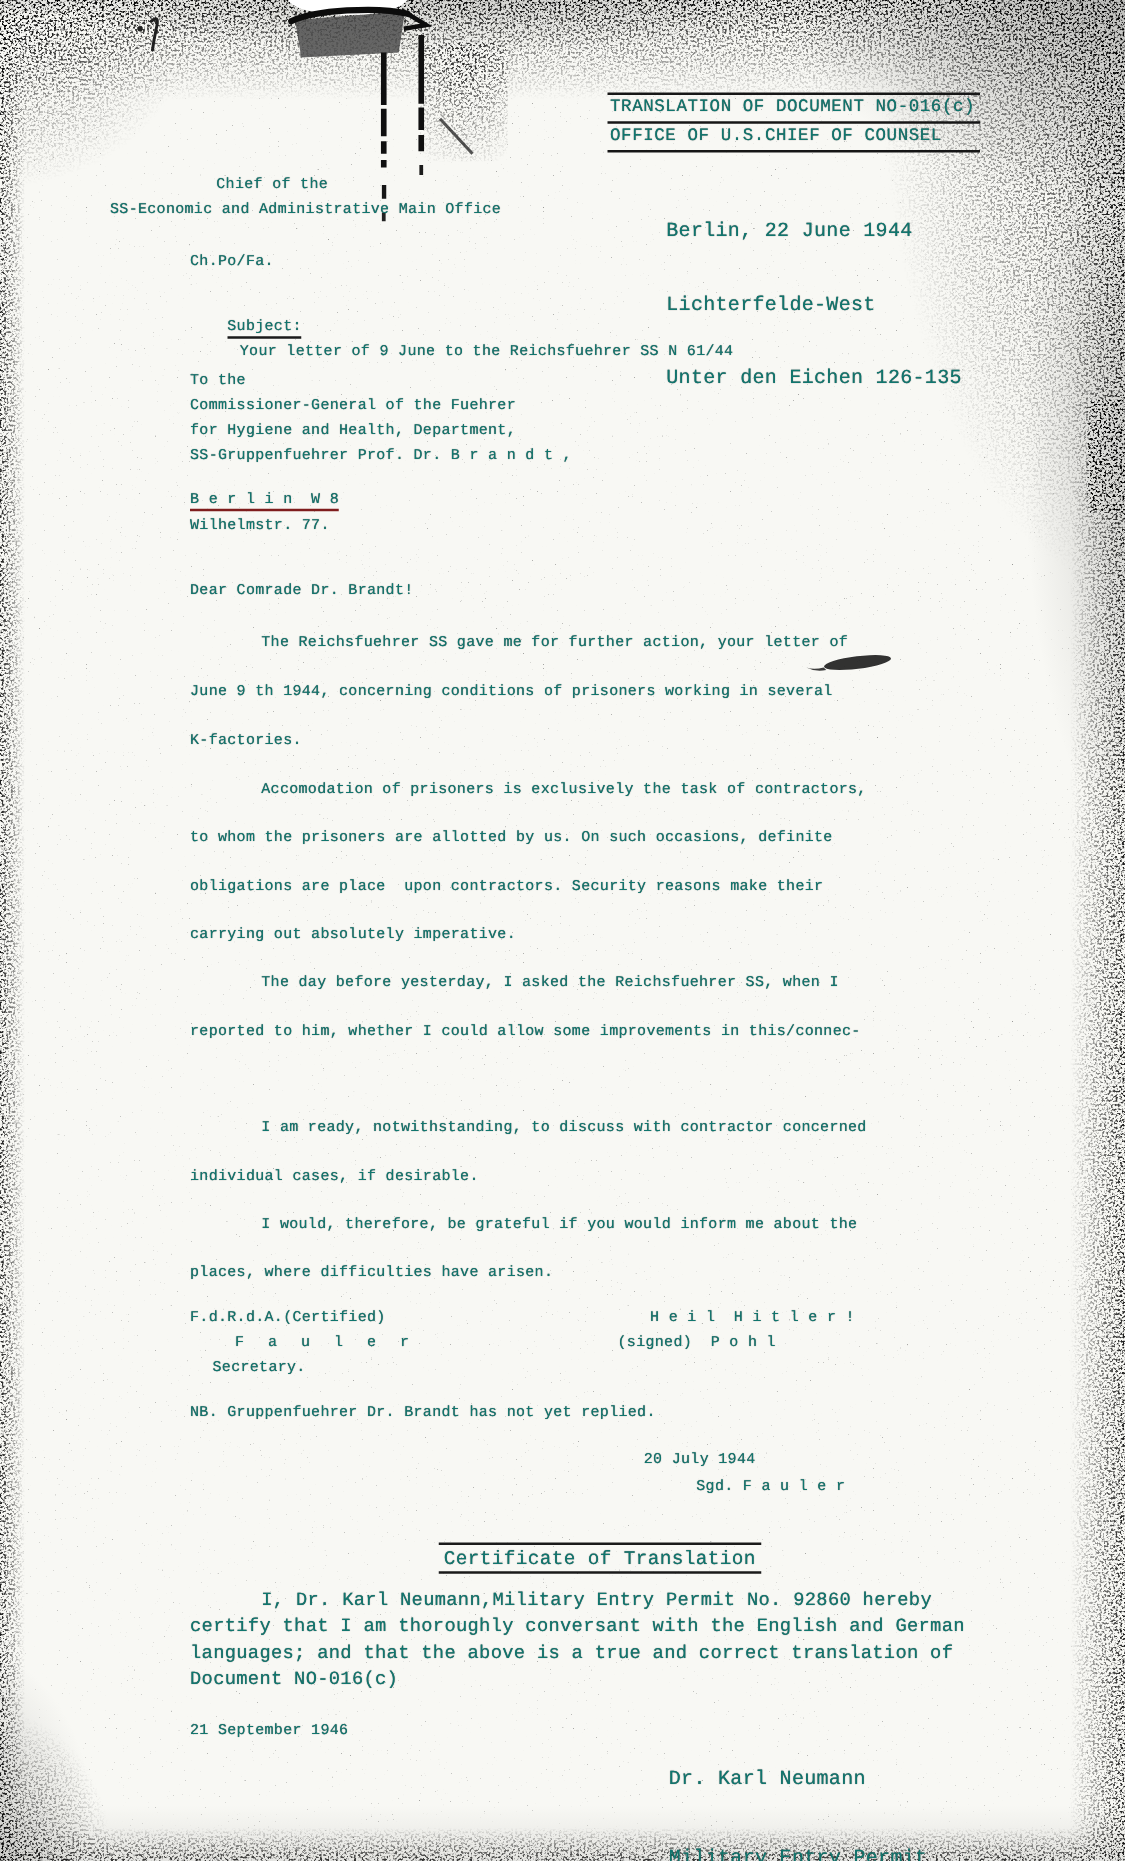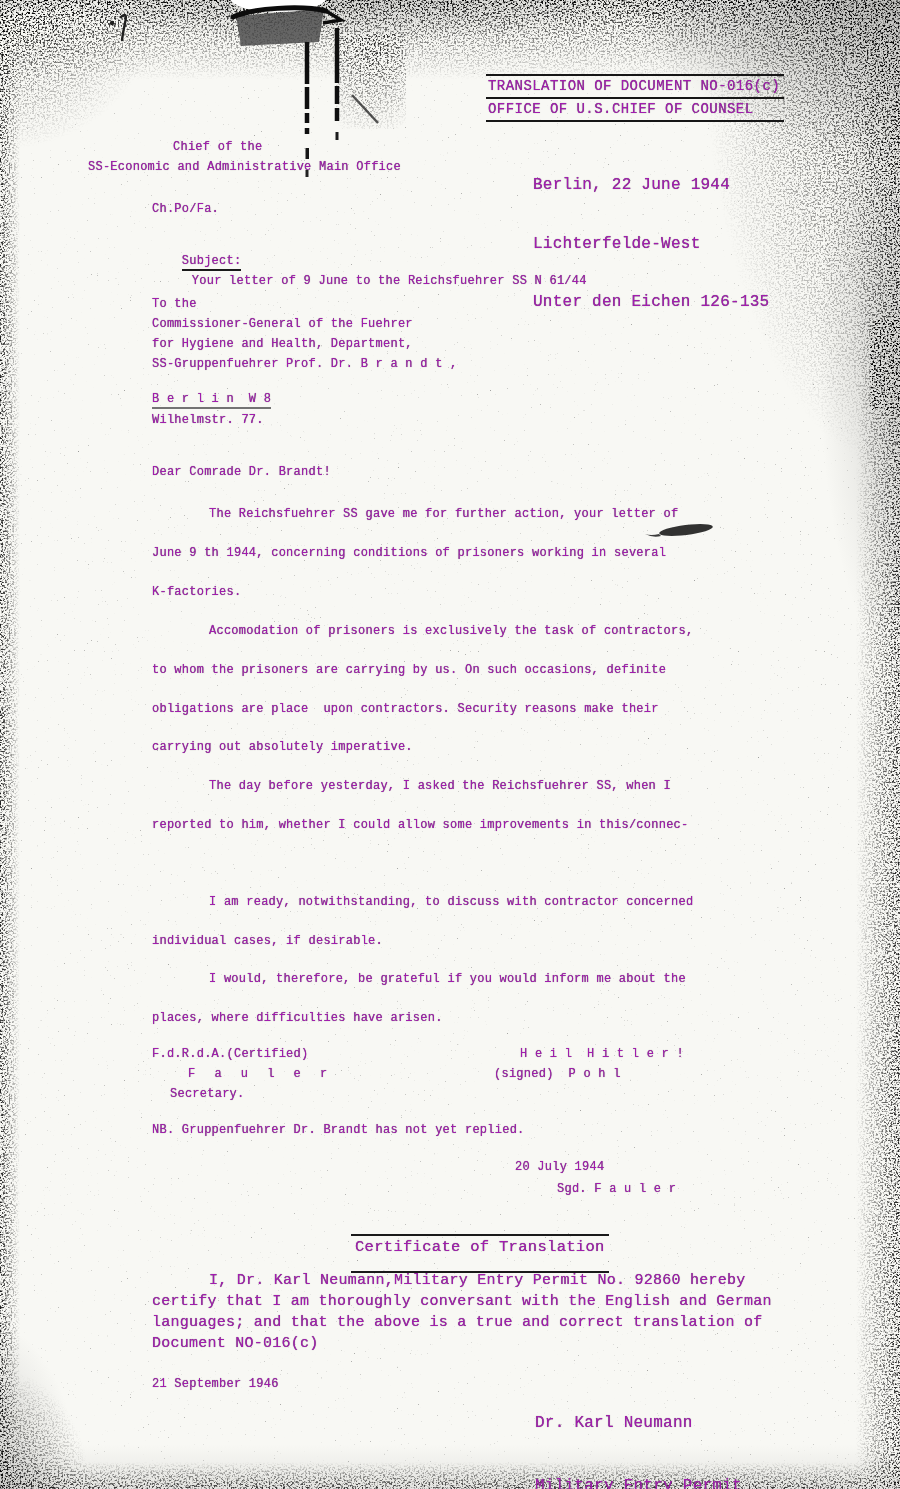--- a/index.html
+++ b/index.html
@@ -3,21 +3,21 @@
 <meta charset="utf-8">
 <style>
   html,body{margin:0;padding:0;background:#2b2b2b;}
   .page{
     position:relative;
     width:900px;height:1489px;
     margin:0 auto;
     background:#f8f8f4;
     overflow:hidden;
     font-family:"Liberation Mono","DejaVu Sans Mono",monospace;
-    color:#a21caf;
+    color:#0f766e;
   }
   
   .tone{
     position:absolute;inset:0;pointer-events:none;z-index:1;
     background:
       radial-gradient(ellipse 420px 300px at 102% -4%, rgba(70,70,70,.45), rgba(120,120,120,.18) 55%, transparent 75%),
       radial-gradient(ellipse 300px 160px at -4% -6%, rgba(50,50,50,.55), transparent 70%),
       radial-gradient(ellipse 500px 90px at 40% -2%, rgba(80,80,80,.38), transparent 80%),
       radial-gradient(ellipse 120px 420px at 101% 24%, rgba(90,90,90,.25), transparent 75%),
       radial-gradient(ellipse 160px 200px at -5% 98%, rgba(90,90,90,.30), transparent 75%),
@@ -28,35 +28,35 @@
   
   .ln{
     position:absolute;left:152px;
     white-space:pre;
     font-size:12px;line-height:20px;
     letter-spacing:.25px;
     text-shadow:0 0 .7px rgba(25,25,25,.75);
     z-index:4;
   }
   .ind{padding-left:57px;}
-  .u{border-bottom:2px solid #737373;padding-bottom:1px;}
+  .u{border-bottom:2px solid #7f1d1d;padding-bottom:1px;}
   .stamp{
     position:absolute;left:486px;top:74px;width:298px;
     font-size:14px;line-height:19px;letter-spacing:.45px;
     border-top:2px solid #161616;
     text-shadow:0 0 .7px rgba(25,25,25,.8);
     z-index:4;
   }
   .stamp-line{border-bottom:2px solid #161616;padding:1px 0 1px 2px;white-space:pre;}
   .block{position:absolute;white-space:pre;z-index:4;text-shadow:0 0 .7px rgba(25,25,25,.75);}
   .cert-title{
     position:absolute;left:351px;top:1234px;z-index:4;
     font-size:15.5px;letter-spacing:.3px;
     border-top:2px solid #1a1a1a;border-bottom:2px solid #1a1a1a;
-    padding:2px 4px 15px 4px;white-space:pre;
+    padding:2px 4px 1px 4px;white-space:pre;
     text-shadow:0 0 .7px rgba(25,25,25,.75);
   }
   .cert-ln{font-size:15px;line-height:21px;letter-spacing:.25px;text-align:right;}
   .subject-label{border-bottom:2px solid #1a1a1a;padding-bottom:1px;}
   .subject-text{margin-left:10px;}
 </style>
 </head>
 <body>
 
 <div class="page">
@@ -180,21 +180,21 @@
   <div class="ln" style="top:389px"><span class="u">B e r l i n  W 8</span></div>
   <div class="ln" style="top:410px">Wilhelmstr. 77.</div>
 
   <div class="ln" style="top:462px">Dear Comrade Dr. Brandt!</div>
 
   <div class="ln ind" style="top:504px">The Reichsfuehrer SS gave me for further action, your letter of</div>
   <div class="ln" style="top:543px">June 9 th 1944, concerning conditions of prisoners working in several</div>
   <div class="ln" style="top:582px">K-factories.</div>
 
   <div class="ln ind" style="top:621px">Accomodation of prisoners is exclusively the task of contractors,</div>
-  <div class="ln" style="top:660px">to whom the prisoners are carrying by us. On such occasions, definite</div>
+  <div class="ln" style="top:660px">to whom the prisoners are allotted by us. On such occasions, definite</div>
   <div class="ln" style="top:699px">obligations are place  upon contractors. Security reasons make their</div>
   <div class="ln" style="top:737px">carrying out absolutely imperative.</div>
 
   <div class="ln ind" style="top:776px">The day before yesterday, I asked the Reichsfuehrer SS, when I</div>
   <div class="ln" style="top:815px">reported to him, whether I could allow some improvements in this/connec-</div>
 
   <div class="ln ind" style="top:892px">I am ready, notwithstanding, to discuss with contractor concerned</div>
   <div class="ln" style="top:931px">individual cases, if desirable.</div>
 
   <div class="ln ind" style="top:969px">I would, therefore, be grateful if you would inform me about the</div>

